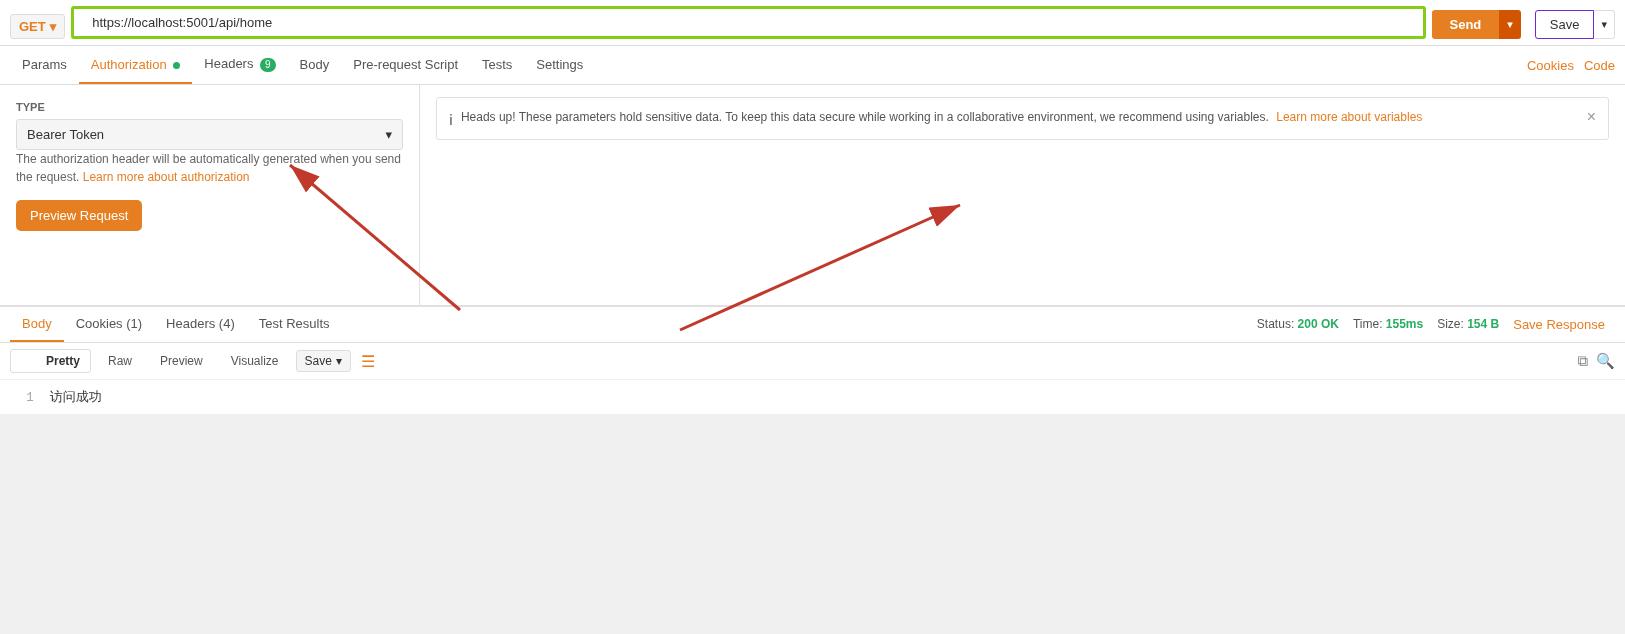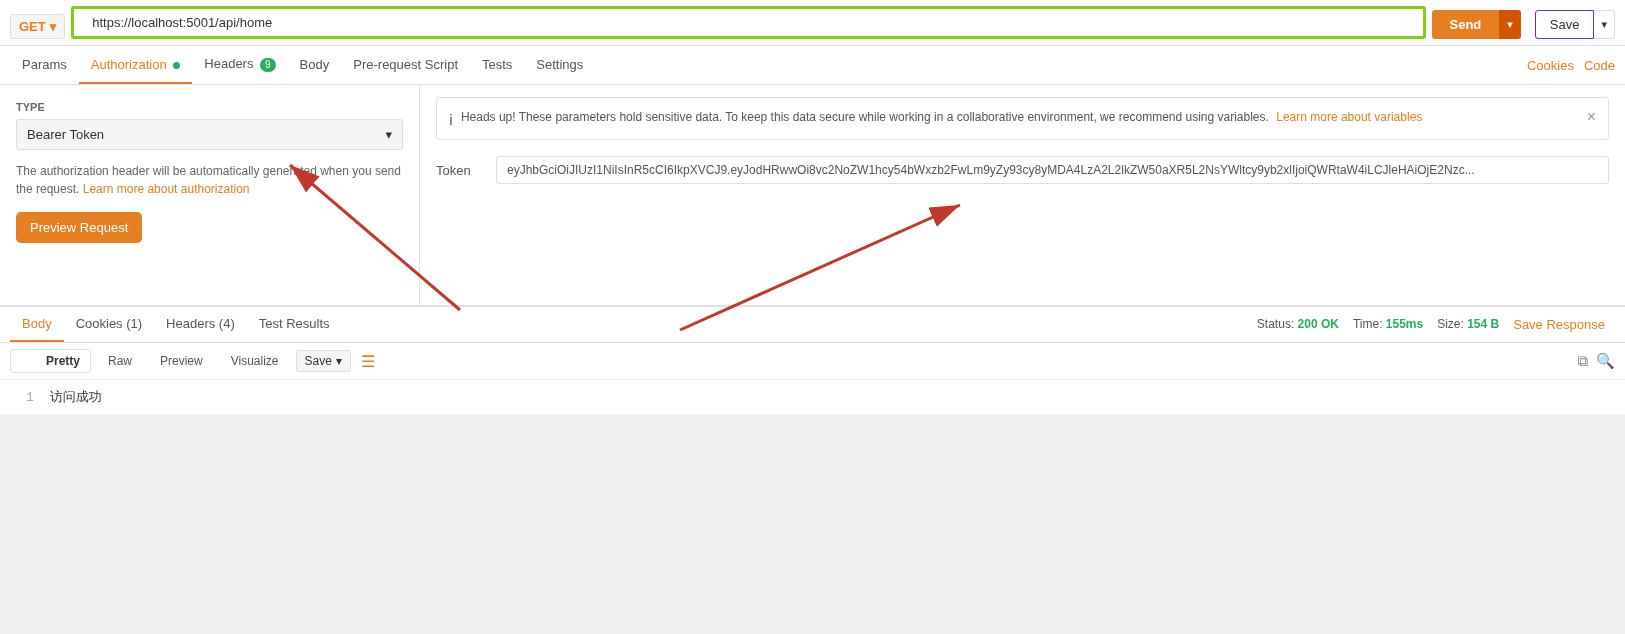--- a/index.html
+++ b/index.html
@@ -22,21 +22,21 @@
     .tab-badge { display: inline-block; background: #27ae60; color: #fff; border-radius: 8px; font-size: 10px; padding: 0 5px; margin-left: 3px; line-height: 14px; }
     .tab-dot { display: inline-block; width: 7px; height: 7px; background: #27ae60; border-radius: 50%; margin-left: 3px; vertical-align: middle; }
     .tab-right { margin-left: auto; display: flex; gap: 10px; color: #e67e22; font-size: 13px; cursor: pointer; }
 
     
     .main-content { display: flex; background: #fff; min-height: 220px; }
 
     
     .left-panel { width: 420px; min-width: 420px; border-right: 1px solid #e0e0e0; padding: 16px; }
     .type-label { font-size: 11px; font-weight: 600; color: #666; text-transform: uppercase; margin-bottom: 6px; }
-    .type-select { width: 100%; border: 1px solid #ddd; background: #f5f5f5; padding: 7px 10px; font-size: 13px; border-radius: 3px; display: flex; align-items: center; justify-content: space-between; cursor: pointer; margin-bottom: 12px; }
+    .type-select { width: 100%; border: 1px solid #ddd; background: #f5f5f5; padding: 7px 10px; font-size: 13px; border-radius: 3px; display: flex; align-items: center; justify-content: space-between; cursor: pointer; }
     .auth-note { font-size: 12px; color: #666; line-height: 1.5; margin-bottom: 14px; }
     .auth-note a { color: #e67e22; text-decoration: none; }
     .preview-btn { background: #e67e22; color: #fff; border: none; padding: 8px 14px; font-size: 13px; border-radius: 5px; cursor: pointer; }
 
     
     .right-panel { flex: 1; padding: 12px 16px; }
     .alert-bar { display: flex; align-items: flex-start; background: #fff; border: 1px solid #e0e0e0; border-radius: 3px; padding: 10px 12px; margin-bottom: 16px; font-size: 12px; color: #555; gap: 8px; }
     .alert-icon { color: #555; font-size: 15px; margin-top: 1px; }
     .alert-text { flex: 1; line-height: 1.5; }
     .alert-text a { color: #e67e22; text-decoration: none; }
@@ -129,24 +129,20 @@
 
     <div class="right-panel">
       <div class="alert-bar">
         <span class="alert-icon">ℹ</span>
         <span class="alert-text">
           <span>Heads up! These parameters hold sensitive data. To keep this data secure while working in a collaborative environment, we recommend using variables.</span>
           <a style="color:#e67e22; text-decoration:none; margin-left:4px;text-align:right;">Learn more about variables</a>
         </span>
         <span class="alert-close">×</span>
       </div>
-      <div class="token-row">
-        <span class="token-label">Token</span>
-        <input class="token-input" value="eyJhbGciOiJIUzI1NiIsInR5cCI6IkpXVCJ9.eyJodHRwwOi8vc2NoZW1hcy54bWxzb2FwLm9yZy93cy8yMDA4LzA2L2lkZW50aXR5L2NsYWltcy9yb2xlIjoiQWRtaW4iLCJleHAiOjE2Nzc..." style="">
-      </div>
     </div>
   </div>
 
   <svg class="arrow-svg" width="1625" height="320" xmlns="http://www.w3.org/2000/svg" style="position:absolute; top:60px; left:0; pointer-events:none; z-index:200;">
 
     <defs>
       <marker id="arrowhead1" markerWidth="10" markerHeight="7" refX="10" refY="3.5" orient="auto">
         <polygon points="0 0, 10 3.5, 0 7" fill="#c0392b"></polygon>
       </marker>
       <marker id="arrowhead2" markerWidth="10" markerHeight="7" refX="10" refY="3.5" orient="auto">

